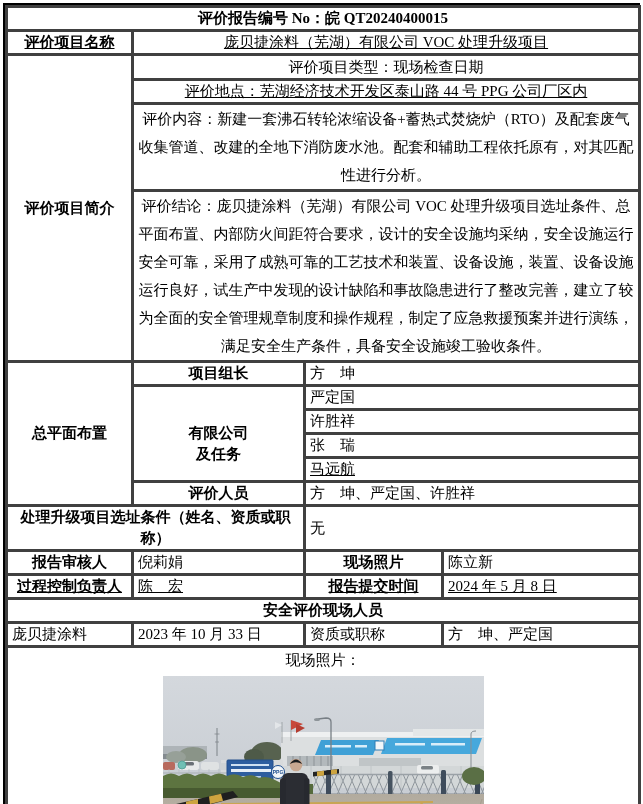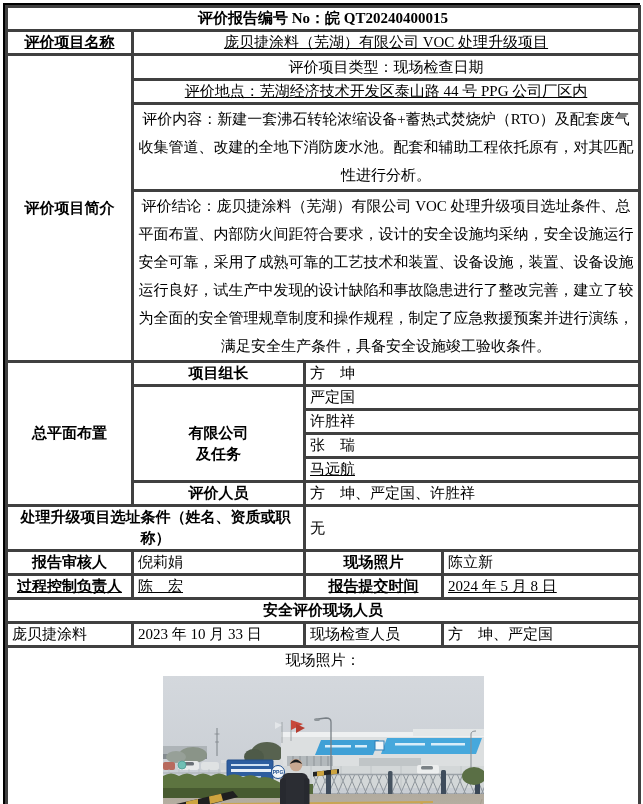--- a/index.html
+++ b/index.html
@@ -161,21 +161,21 @@
   </tr>
 
   <tr class="h22">
     <td class="ctr">
       <span>庞贝捷涂料</span>
     </td>
     <td class="ctr num">
       <span>2023 年 10 月 33 日</span>
     </td>
     <td class="ctr">
-      <span>现场检查人员</span>
+      <span>资质或职称</span>
     </td>
     <td class="ctr">
       <span>方　坤、严定国</span>
     </td>
   </tr>
 
   <tr class="photo-row">
     <td colspan="4" class="photo-cell lft">
       <span>现场照片：</span>
       <svg class="photo-frame" viewBox="0 0 321 242">

